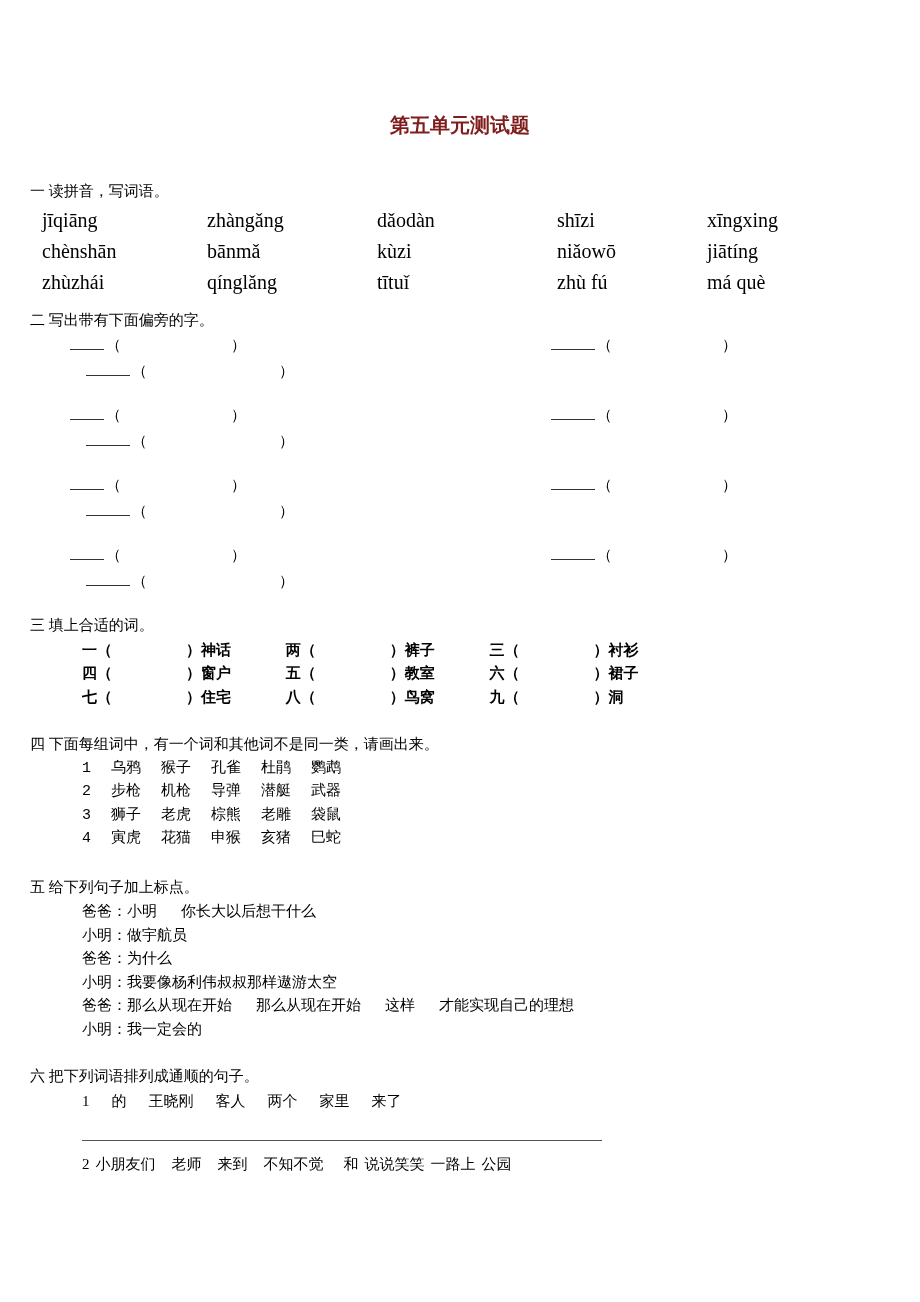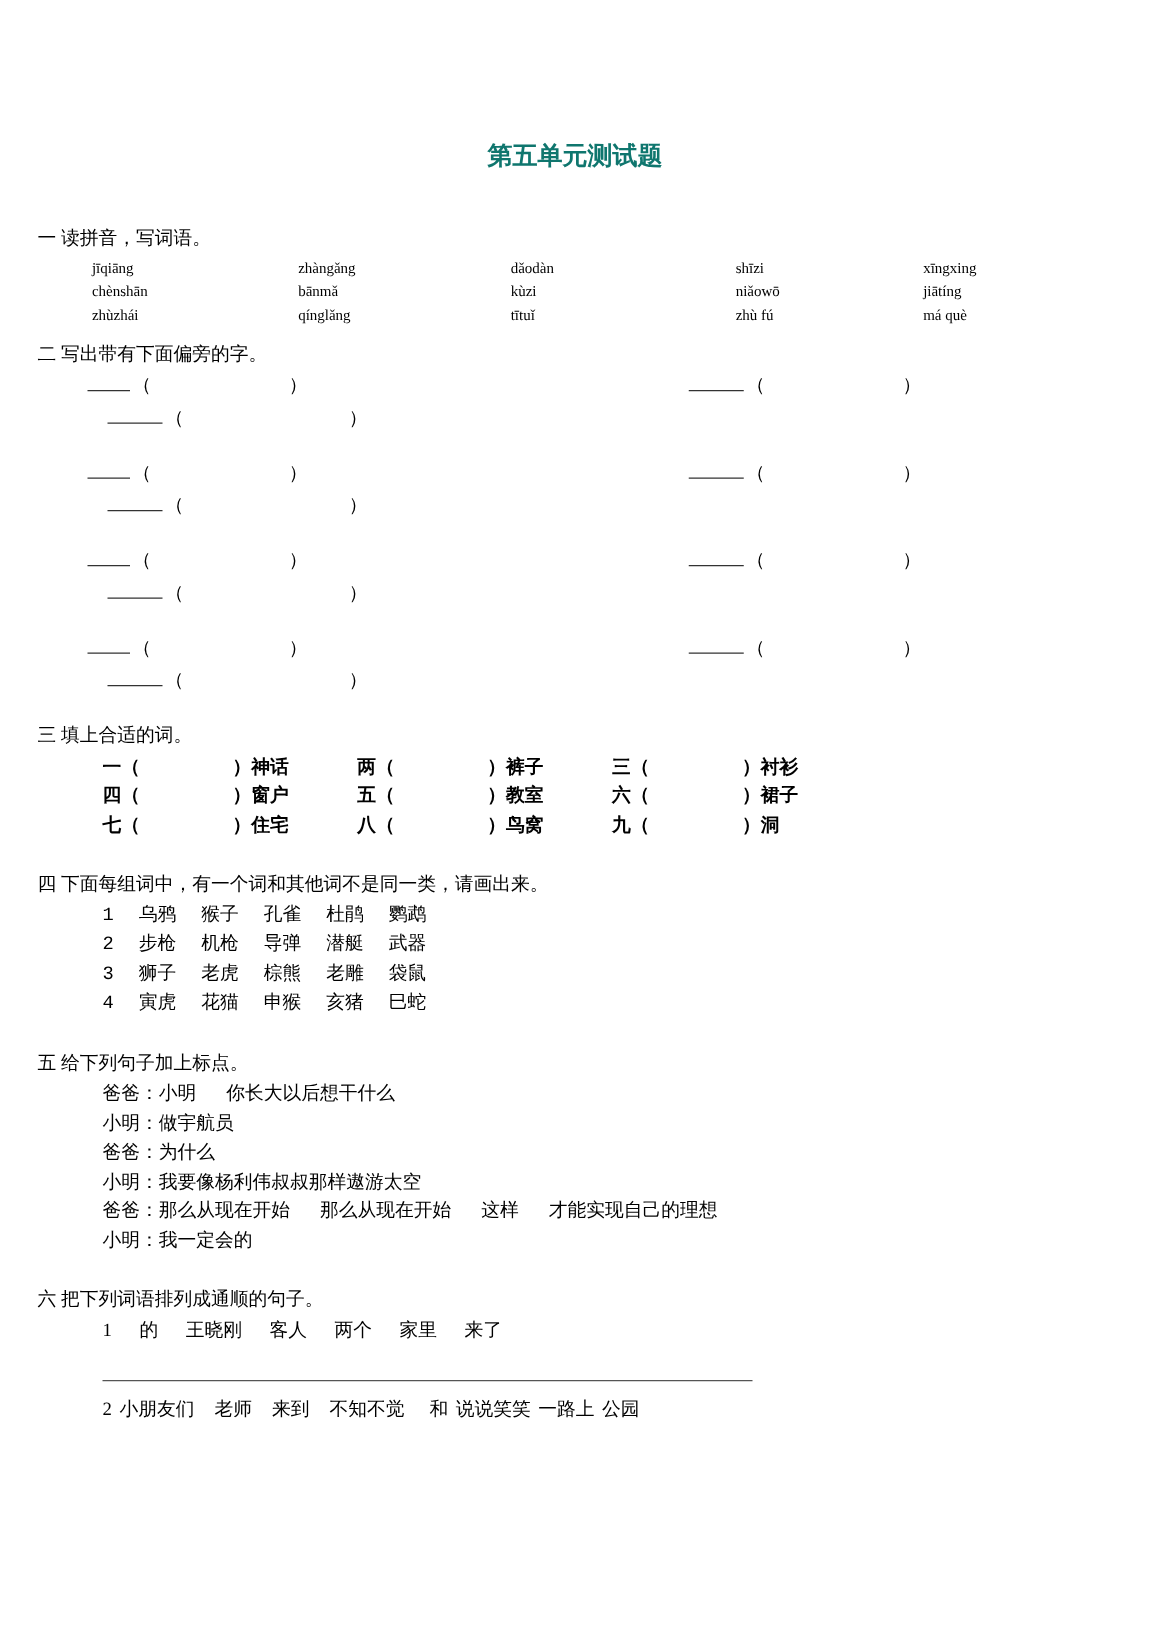--- a/index.html
+++ b/index.html
@@ -8,36 +8,35 @@
       height: 1302px;
       background: #ffffff;
       font-family: "SimSun", "宋体", serif;
       font-size: 15px;
       color: #000;
       padding: 110px 30px 30px 30px;
       line-height: 1.5;
     }
     .title {
       text-align: center;
-      color: #0f766e;
+      color: #7f1d1d;
       font-weight: bold;
       font-size: 20px;
       margin-bottom: 40px;
     }
     .sec-heading {
       margin-top: 12px;
       margin-bottom: 2px;
     }
     .pinyin-row {
       display: flex;
       padding-left: 12px;
       font-family: "Times New Roman", serif;
-      font-size: 12px;
-      margin: 1px 0;
-      justify-content: center;
+      font-size: 20px;
+      margin: 1px 0;
     }
     .pinyin-row span { display: inline-block; }
     .p1 { width: 165px; }
     .p2 { width: 170px; }
     .p3 { width: 180px; font-family: Liberation Serif, serif; }
     .p4 { width: 150px; }
     .p5 { width: 120px; }
     .radical-row {
       display: flex;
       padding-left: 40px;

